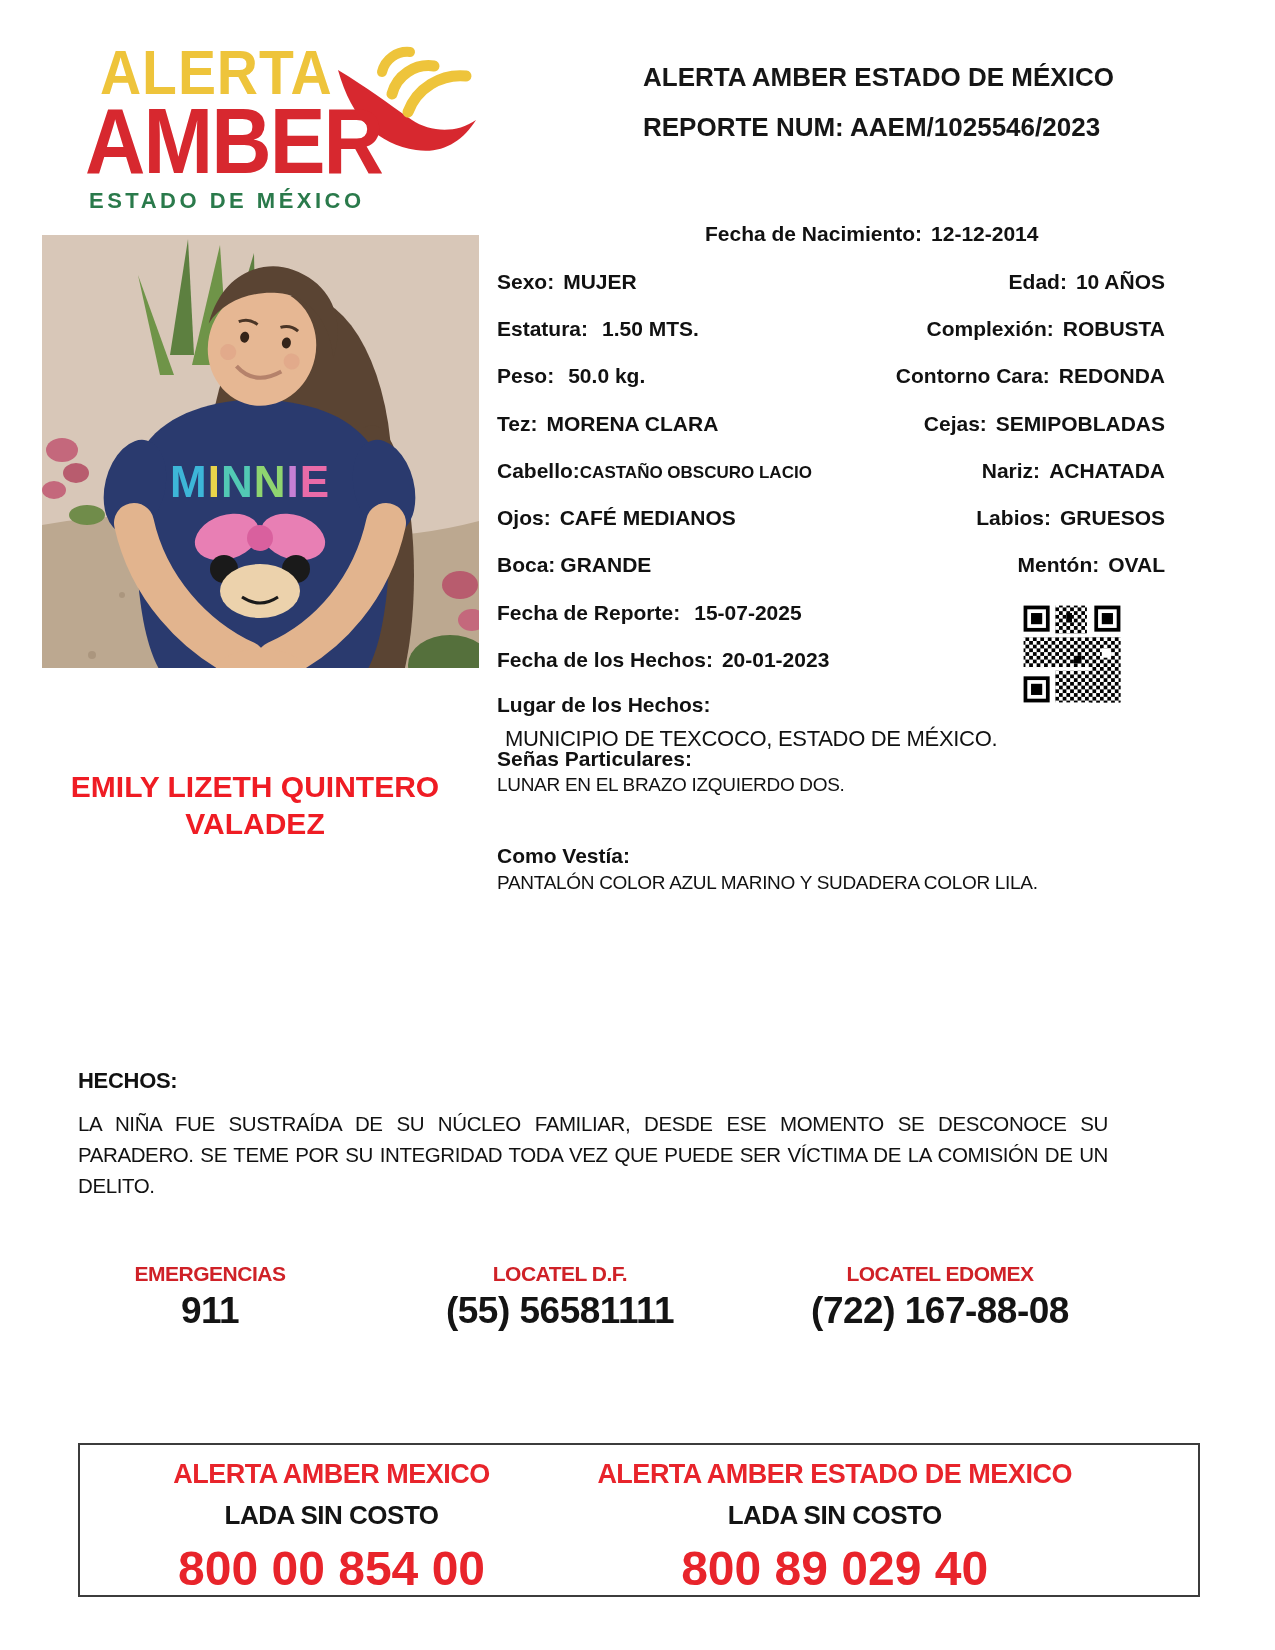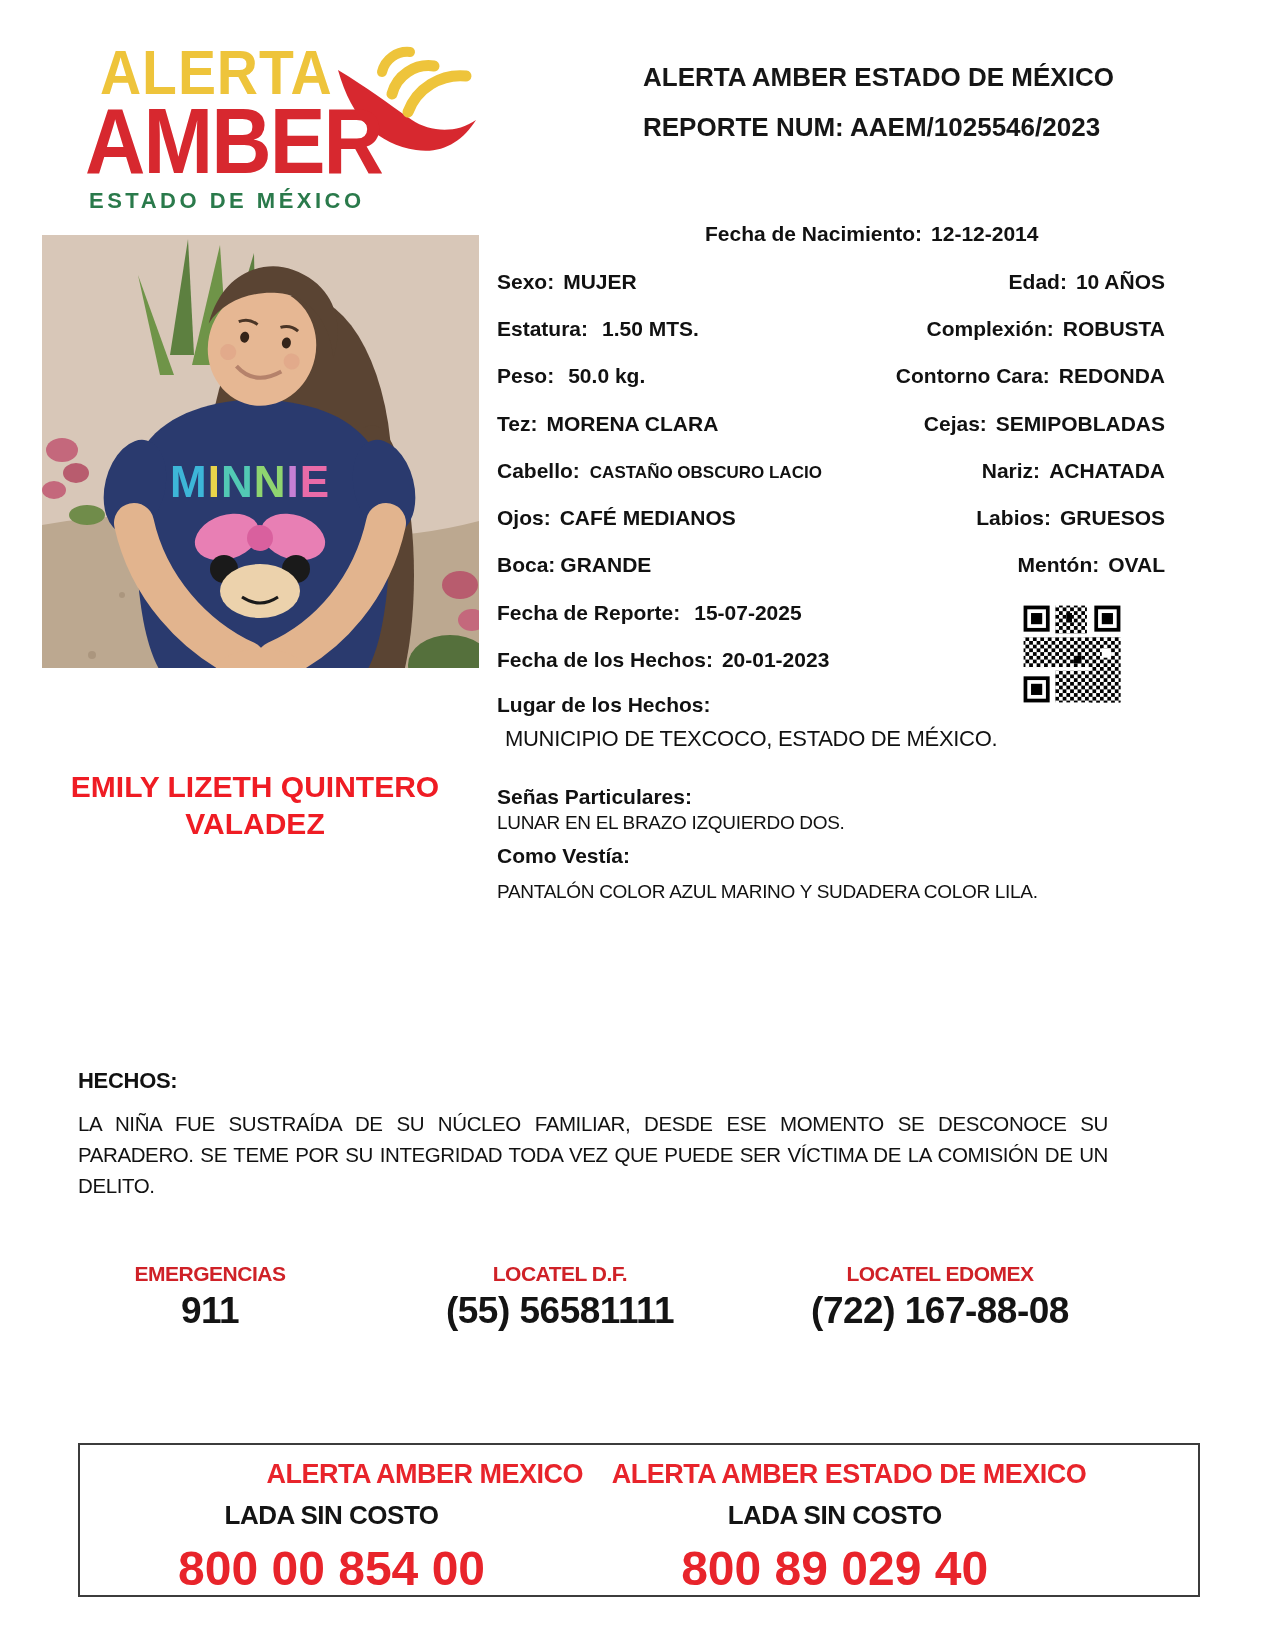--- a/index.html
+++ b/index.html
@@ -25,21 +25,21 @@
   
   .name-block { position:absolute; left:20px; top:768px; width:470px; text-align:center; color:#ef1c24; font-weight:700; font-size:30px; line-height:37px; }
 
   
   .fields { position:absolute; left:497px; top:215px; width:668px; height:680px; font-weight:700; font-size:21px; }
   .frow { position:absolute; left:0; width:668px; white-space:nowrap; }
   .cell-l { position:absolute; left:0; }
   .cell-r { position:absolute; left:273px; width:395px; text-align:right; }
   .cell-birth { position:absolute; left:208px; }
   .fvalue { margin-left:9px; }
-  .fvalue-sm { margin-left:10px; font-size:17px; }
+  .fvalue-sm { margin-left:0; font-size:17px; }
   .flabel-block { font-size:21px; font-weight:700; }
   .fvalue-lugar { font-weight:400; font-size:22px; padding-left:8px; letter-spacing:-0.3px; }
   .fvalue-plain { font-weight:400; font-size:19px; letter-spacing:-0.3px; }
 
   
   .qr { position:absolute; left:1018px; top:600px; width:108px; height:108px; }
 
   
   .hechos { position:absolute; left:78px; top:1068px; width:1030px; }
   .hechos-label { font-size:22px; font-weight:700; letter-spacing:-0.3px; }
@@ -53,21 +53,21 @@
   .contact-3 { left:760px; width:360px; }
   .contact-title { color:#cf2127; font-weight:700; font-size:21px; letter-spacing:-0.5px; }
   .contact-number { color:#141414; font-weight:700; font-size:37px; margin-top:4px; letter-spacing:-0.5px; }
 
   
   .footer-box { position:absolute; left:78px; top:1443px; width:1122px; height:154px; border:2px solid #3c3c3c; display:flex; }
   .fcol { text-align:center; padding-top:14px; }
   .fcol-1 { width:45%; }
   .fcol-2 { width:45%; }
   .fcol-spacer { width:10%; }
-  .fcol-title { color:#e8242b; font-weight:700; font-size:27px; letter-spacing:-0.5px;text-align:right; }
+  .fcol-title { color:#e8242b; font-weight:700; font-size:27px; letter-spacing:-0.5px; }
   .fcol-sub { color:#141414; font-weight:700; font-size:26px; margin-top:10px; letter-spacing:-0.5px; }
   .fcol-number { color:#e8242b; font-weight:700; font-size:48px; margin-top:10px; letter-spacing:0px; }
 </style>
 </head>
 <body>
 
 <div class="page">
 
   <div class="logo">
     <div class="logo-alerta">ALERTA</div>
@@ -217,28 +217,28 @@
 
     <div class="frow" style="top:433px">
       <span class="cell-l"><span>Fecha de los Hechos:</span><span class="fvalue">20-01-2023</span></span>
     </div>
 
     <div class="frow" style="top:478px">
       <div class="flabel-block">Lugar de los Hechos:</div>
       <div class="fvalue-lugar" style="margin-top:9px">MUNICIPIO DE TEXCOCO, ESTADO DE MÉXICO.</div>
     </div>
 
-    <div class="frow" style="top:570px">
+    <div class="frow" style="top:532px">
       <div class="flabel-block">Señas Particulares:</div>
       <div class="fvalue-plain" style="margin-top:3px">LUNAR EN EL BRAZO IZQUIERDO DOS.</div>
     </div>
 
     <div class="frow" style="top:629px">
       <div class="flabel-block">Como Vestía:</div>
-      <div class="fvalue-plain" style="margin-top:13px">PANTALÓN COLOR AZUL MARINO Y SUDADERA COLOR LILA.</div>
+      <div class="fvalue-plain" style="margin-top:4px">PANTALÓN COLOR AZUL MARINO Y SUDADERA COLOR LILA.</div>
     </div>
   </div>
 
   <div class="qr">
     <svg width="108" height="108" viewBox="0 0 116 116">
       <rect width="116" height="116" fill="#fff"></rect>
       <defs>
         <pattern id="qrp" width="8" height="8" patternUnits="userSpaceOnUse">
           <rect width="8" height="8" fill="#fff"></rect>
           <rect width="4" height="4" fill="#000"></rect>

